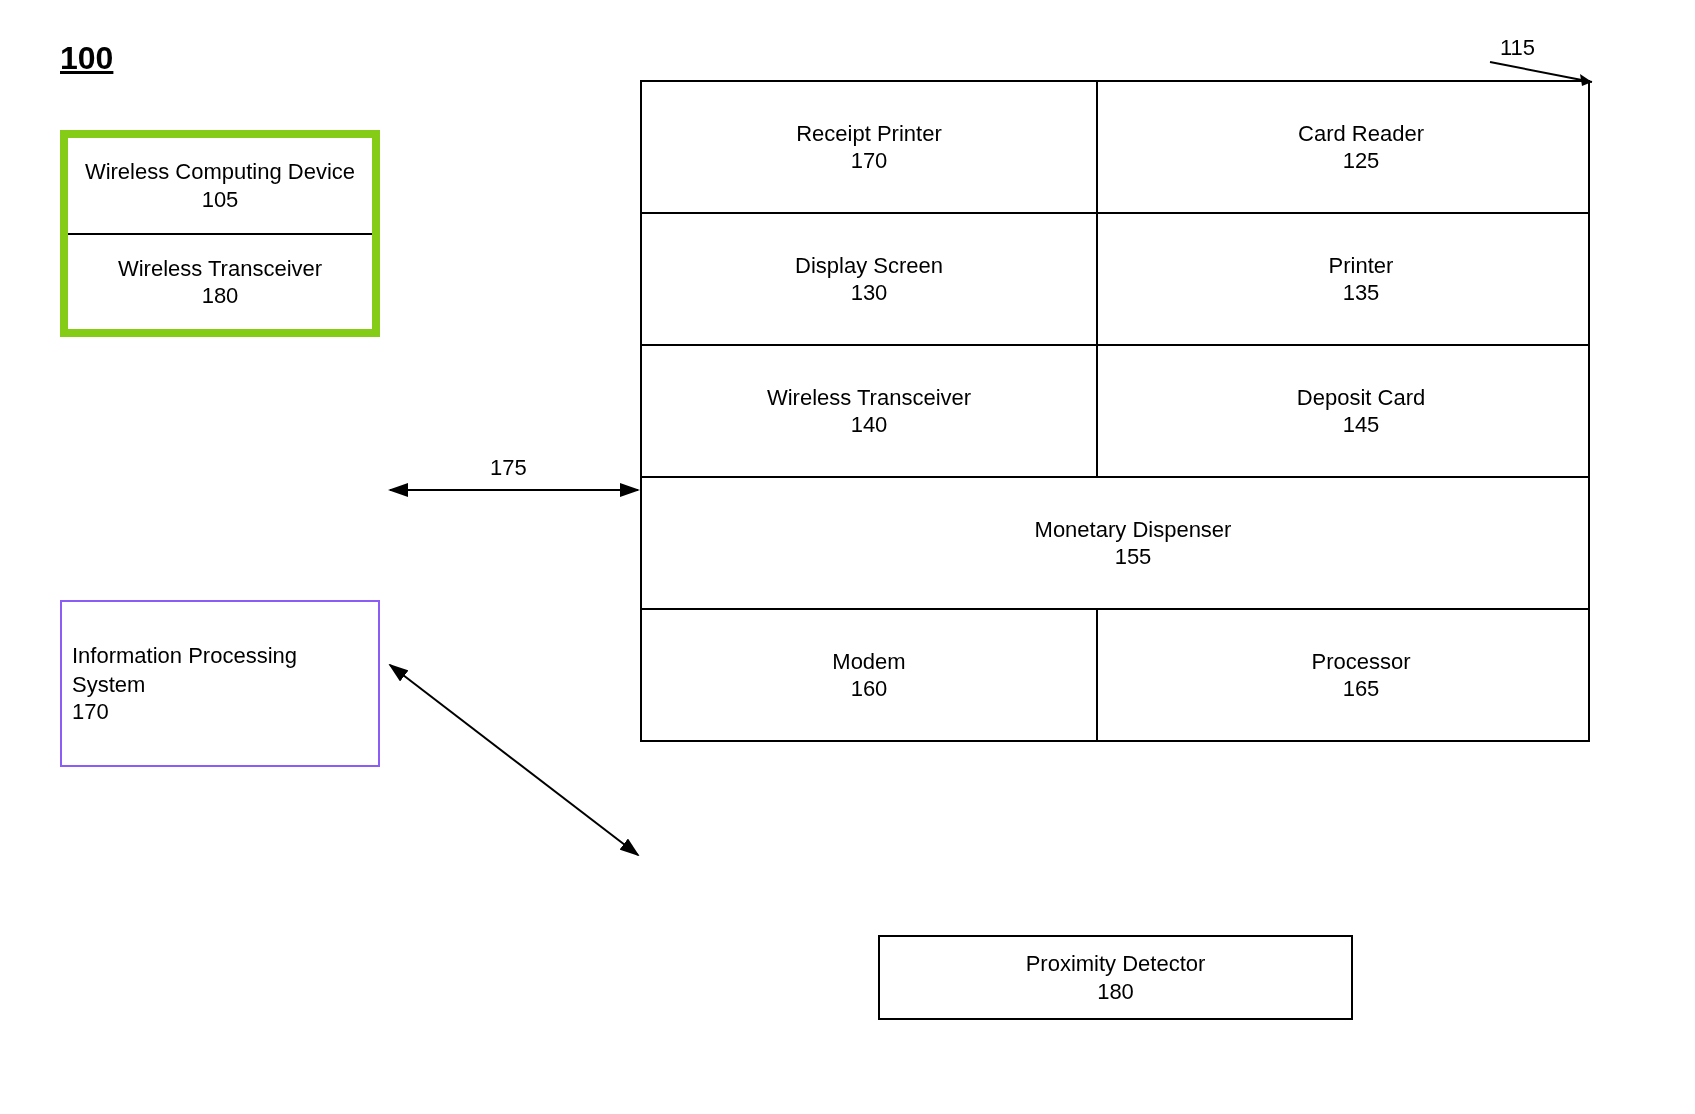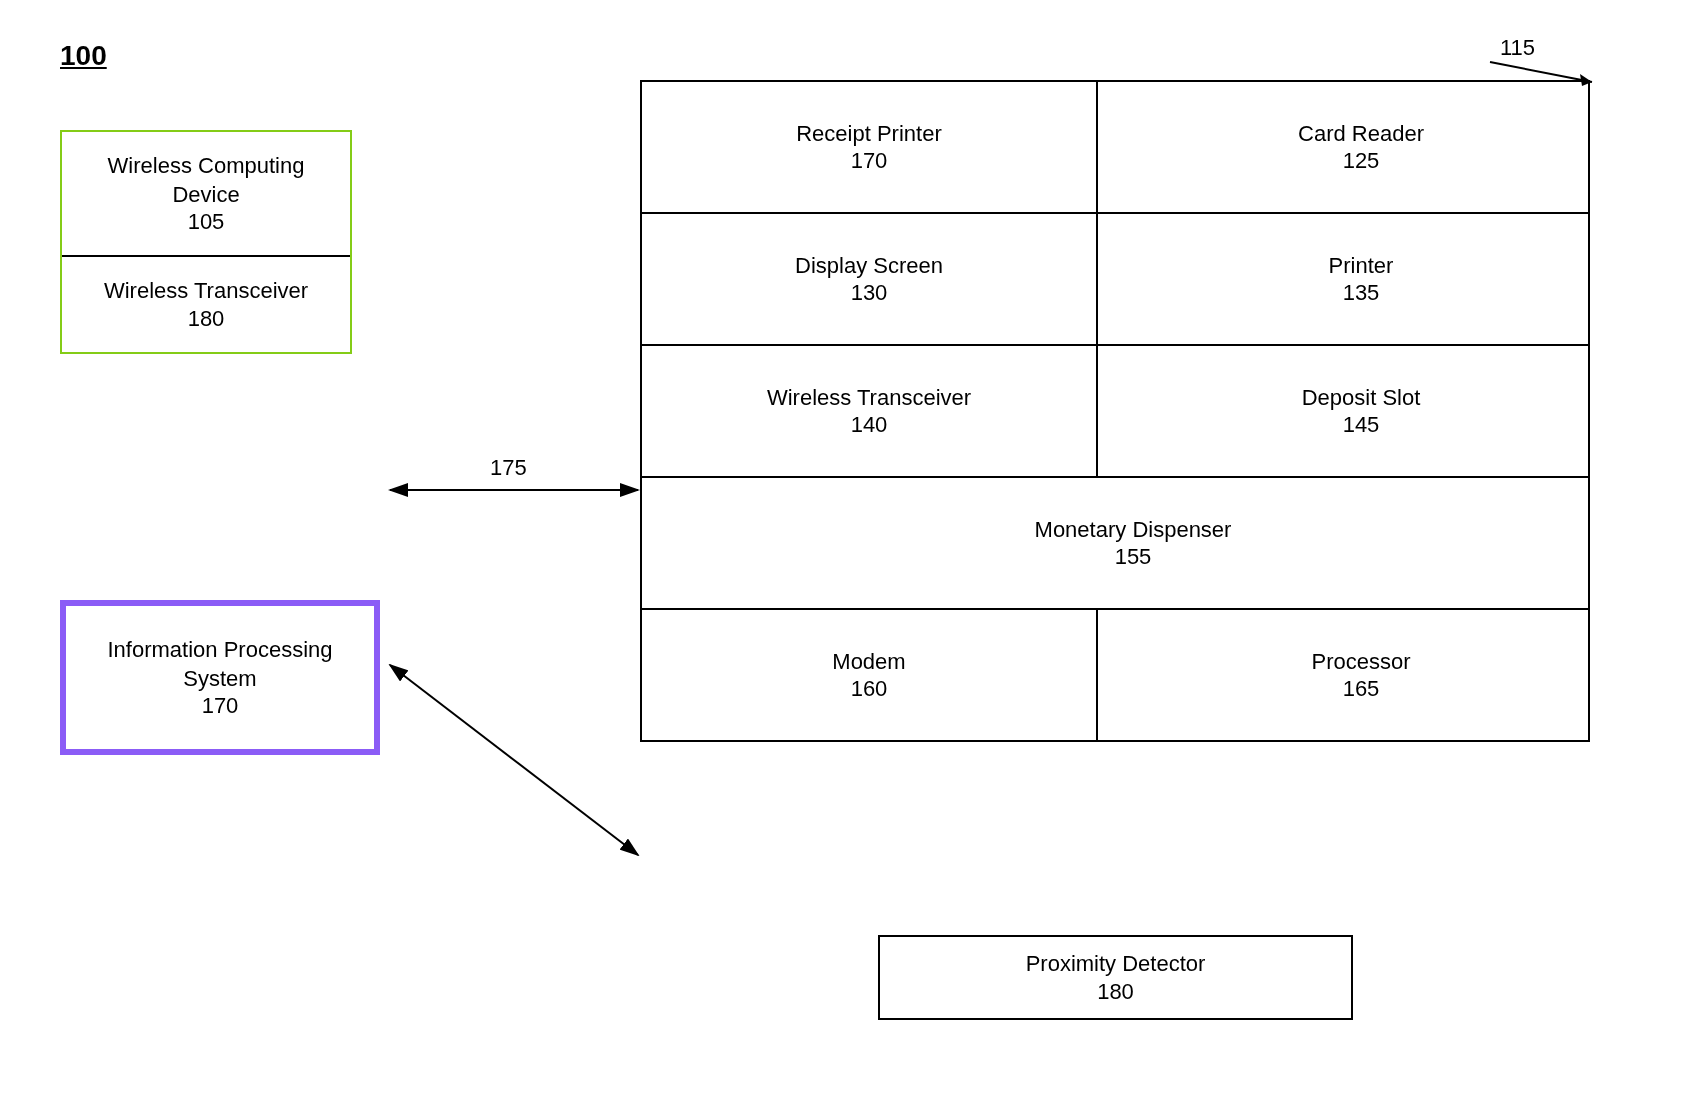--- a/index.html
+++ b/index.html
@@ -21,63 +21,62 @@
       position: relative;
       width: 1695px;
       height: 1114px;
     }
 
     
     .label-100 {
       position: absolute;
       top: 40px;
       left: 60px;
-      font-size: 28px;
+      font-size: 32px;
       font-weight: bold;
       text-decoration: underline;
     }
 
     .box-label {
       font-size: 22px;
       line-height: 1.3;
     }
 
     .box-number {
       font-size: 22px;
     }
 
     
     .wcd-box {
-      border: 2px solid #84cc16;
-      width: 292px;
+      border: 8px solid #84cc16;
+      width: 320px;
       position: absolute;
       top: 130px;
       left: 60px;
     }
 
     .wcd-top {
       border-bottom: 2px solid #000;
       padding: 20px 10px;
       text-align: center;
     }
 
     .wcd-bottom {
       padding: 20px 10px;
       text-align: center;
     }
 
     
     .ips-box {
-      border: 6px solid #8b5cf6;
+      border: 2px solid #8b5cf6;
       width: 320px;
       position: absolute;
       top: 600px;
       left: 60px;
-      padding: 30px 10px;
-      text-align: center;
+      padding: 40px 10px;
     }
 
     
     .main-grid {
       position: absolute;
       top: 80px;
       left: 640px;
       width: 950px;
       border: 2px solid #000;
     }
@@ -188,21 +187,21 @@
         <div class="cell-number">135</div>
       </div>
     </div>
 
     <div class="grid-row">
       <div class="grid-cell">
         <div class="cell-label">Wireless Transceiver</div>
         <div class="cell-number">140</div>
       </div>
       <div class="grid-cell">
-        <div class="cell-label">Deposit Slot</div>
+        <div class="cell-label">Deposit Card</div>
         <div class="cell-number">145</div>
       </div>
     </div>
 
     <div class="grid-row">
       <div class="grid-cell">
         <div class="cell-label">Monetary Dispenser</div>
         <div class="cell-number">155</div>
       </div>
     </div>

